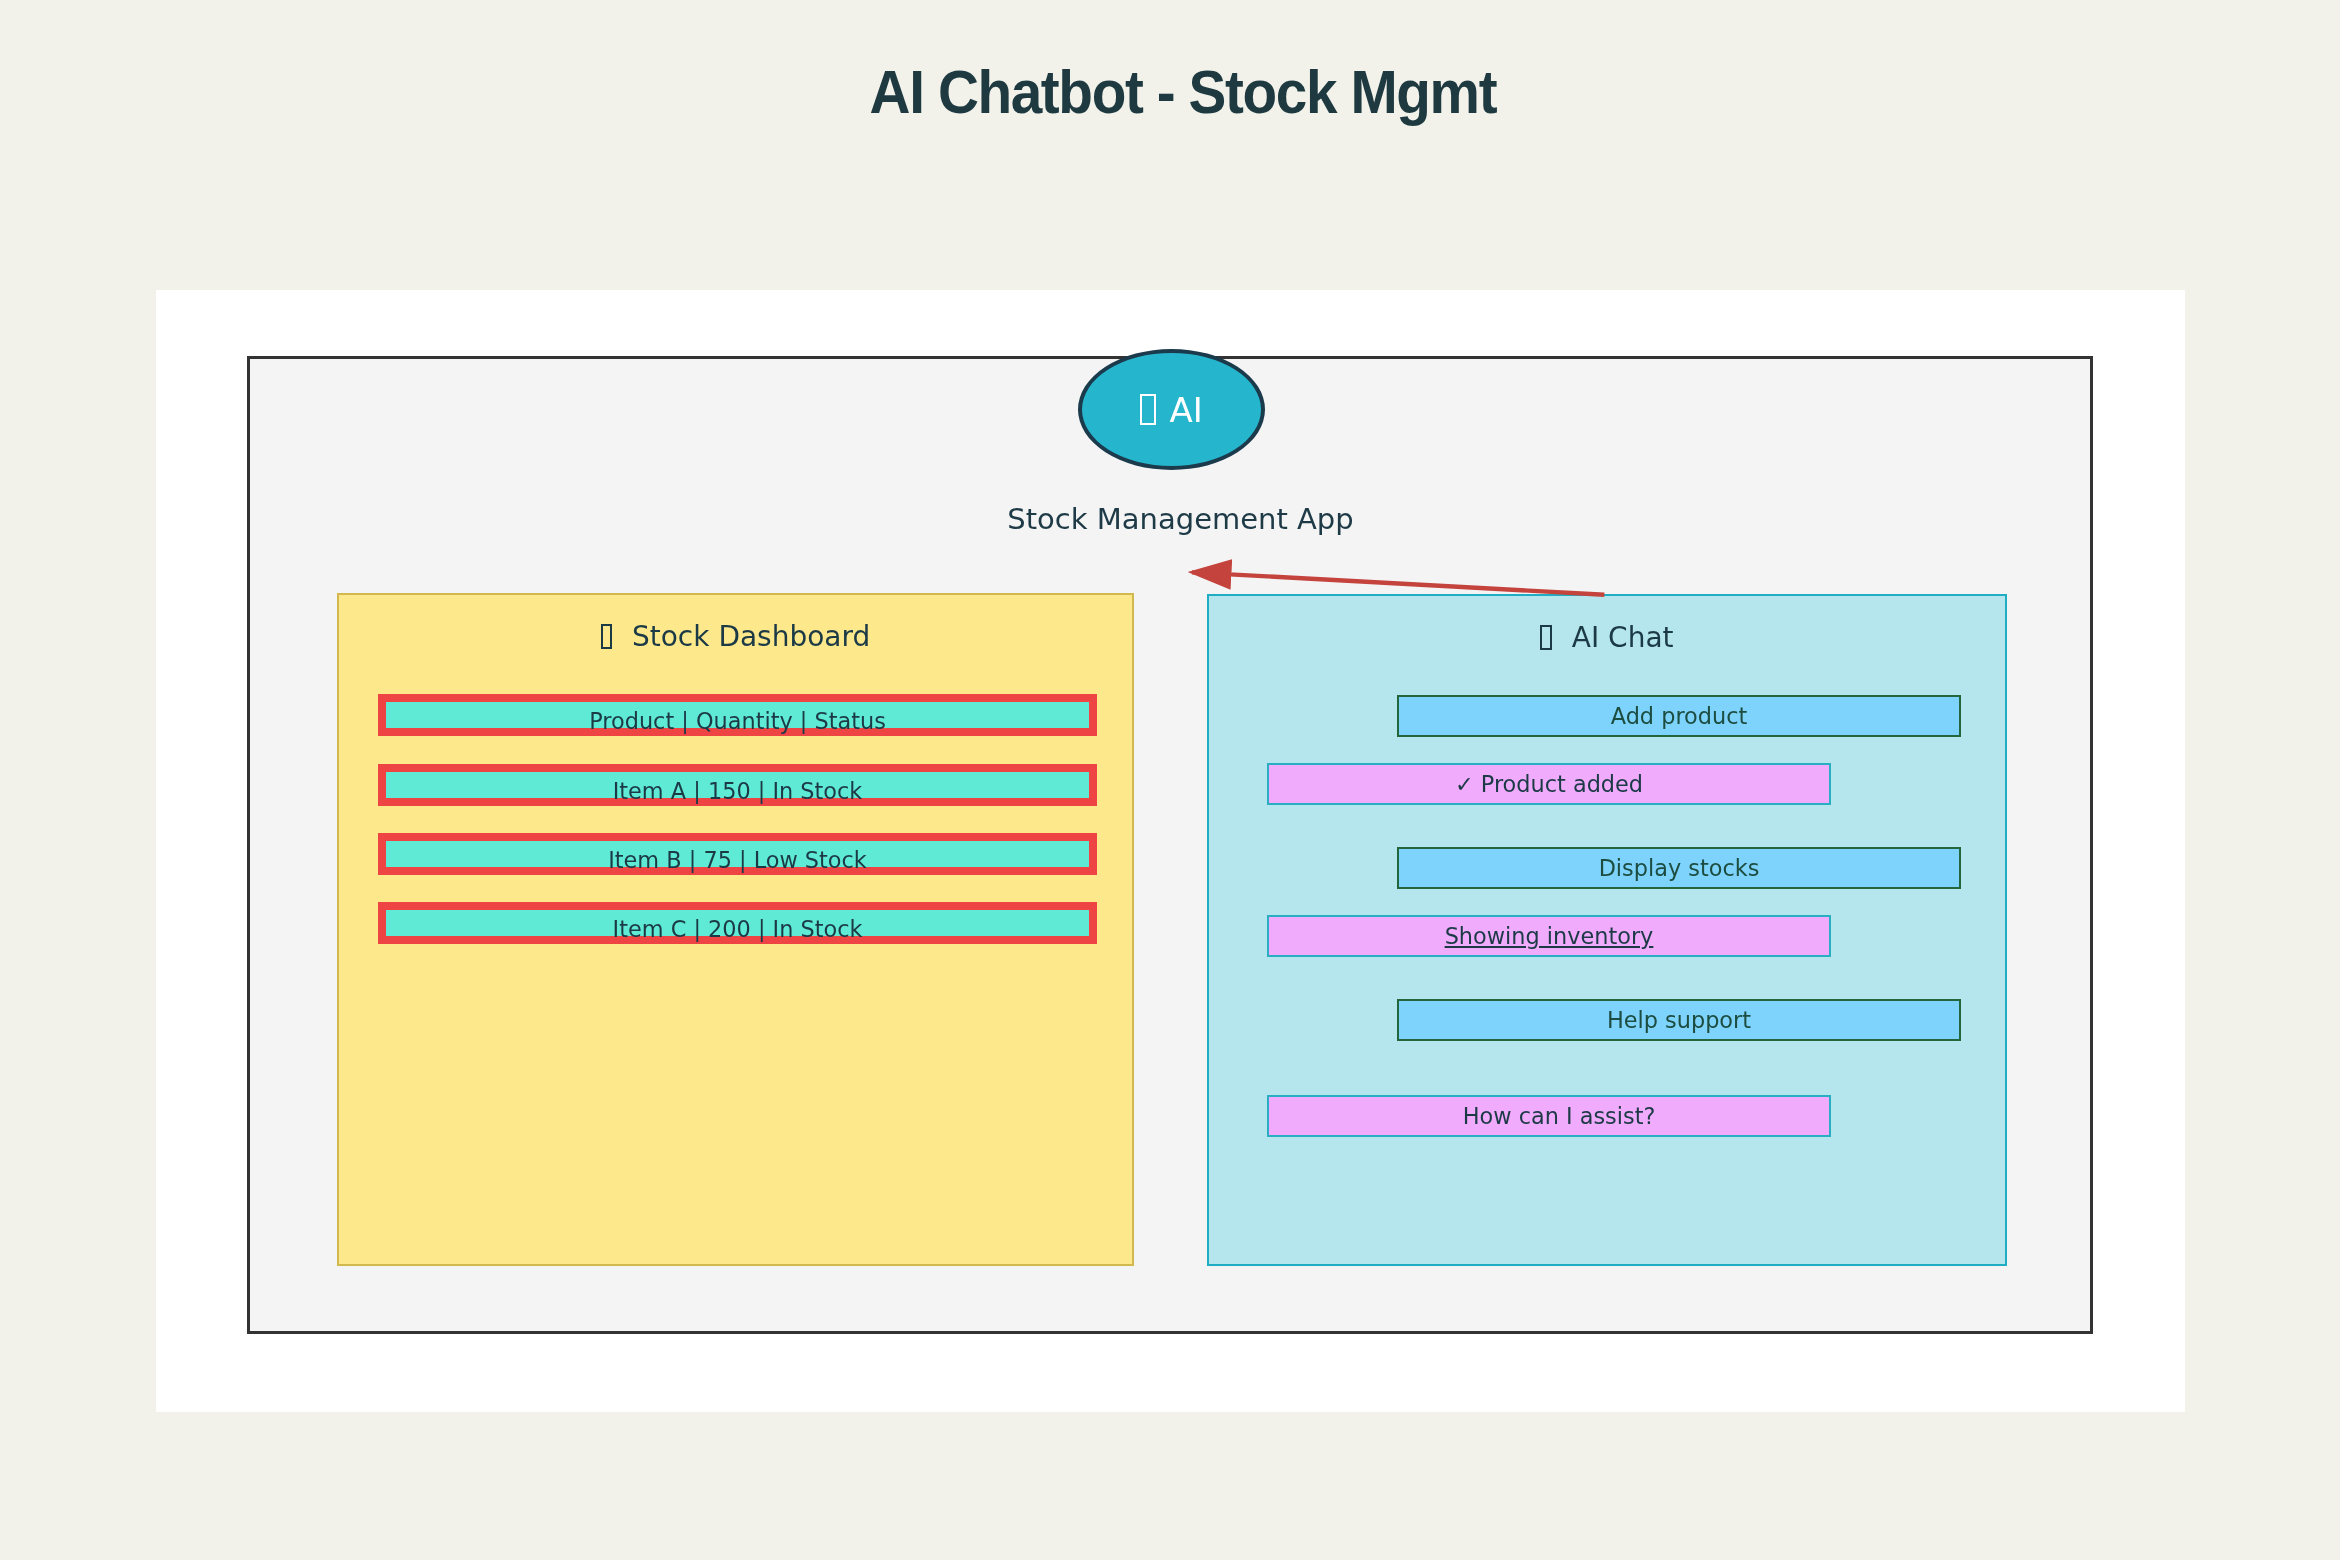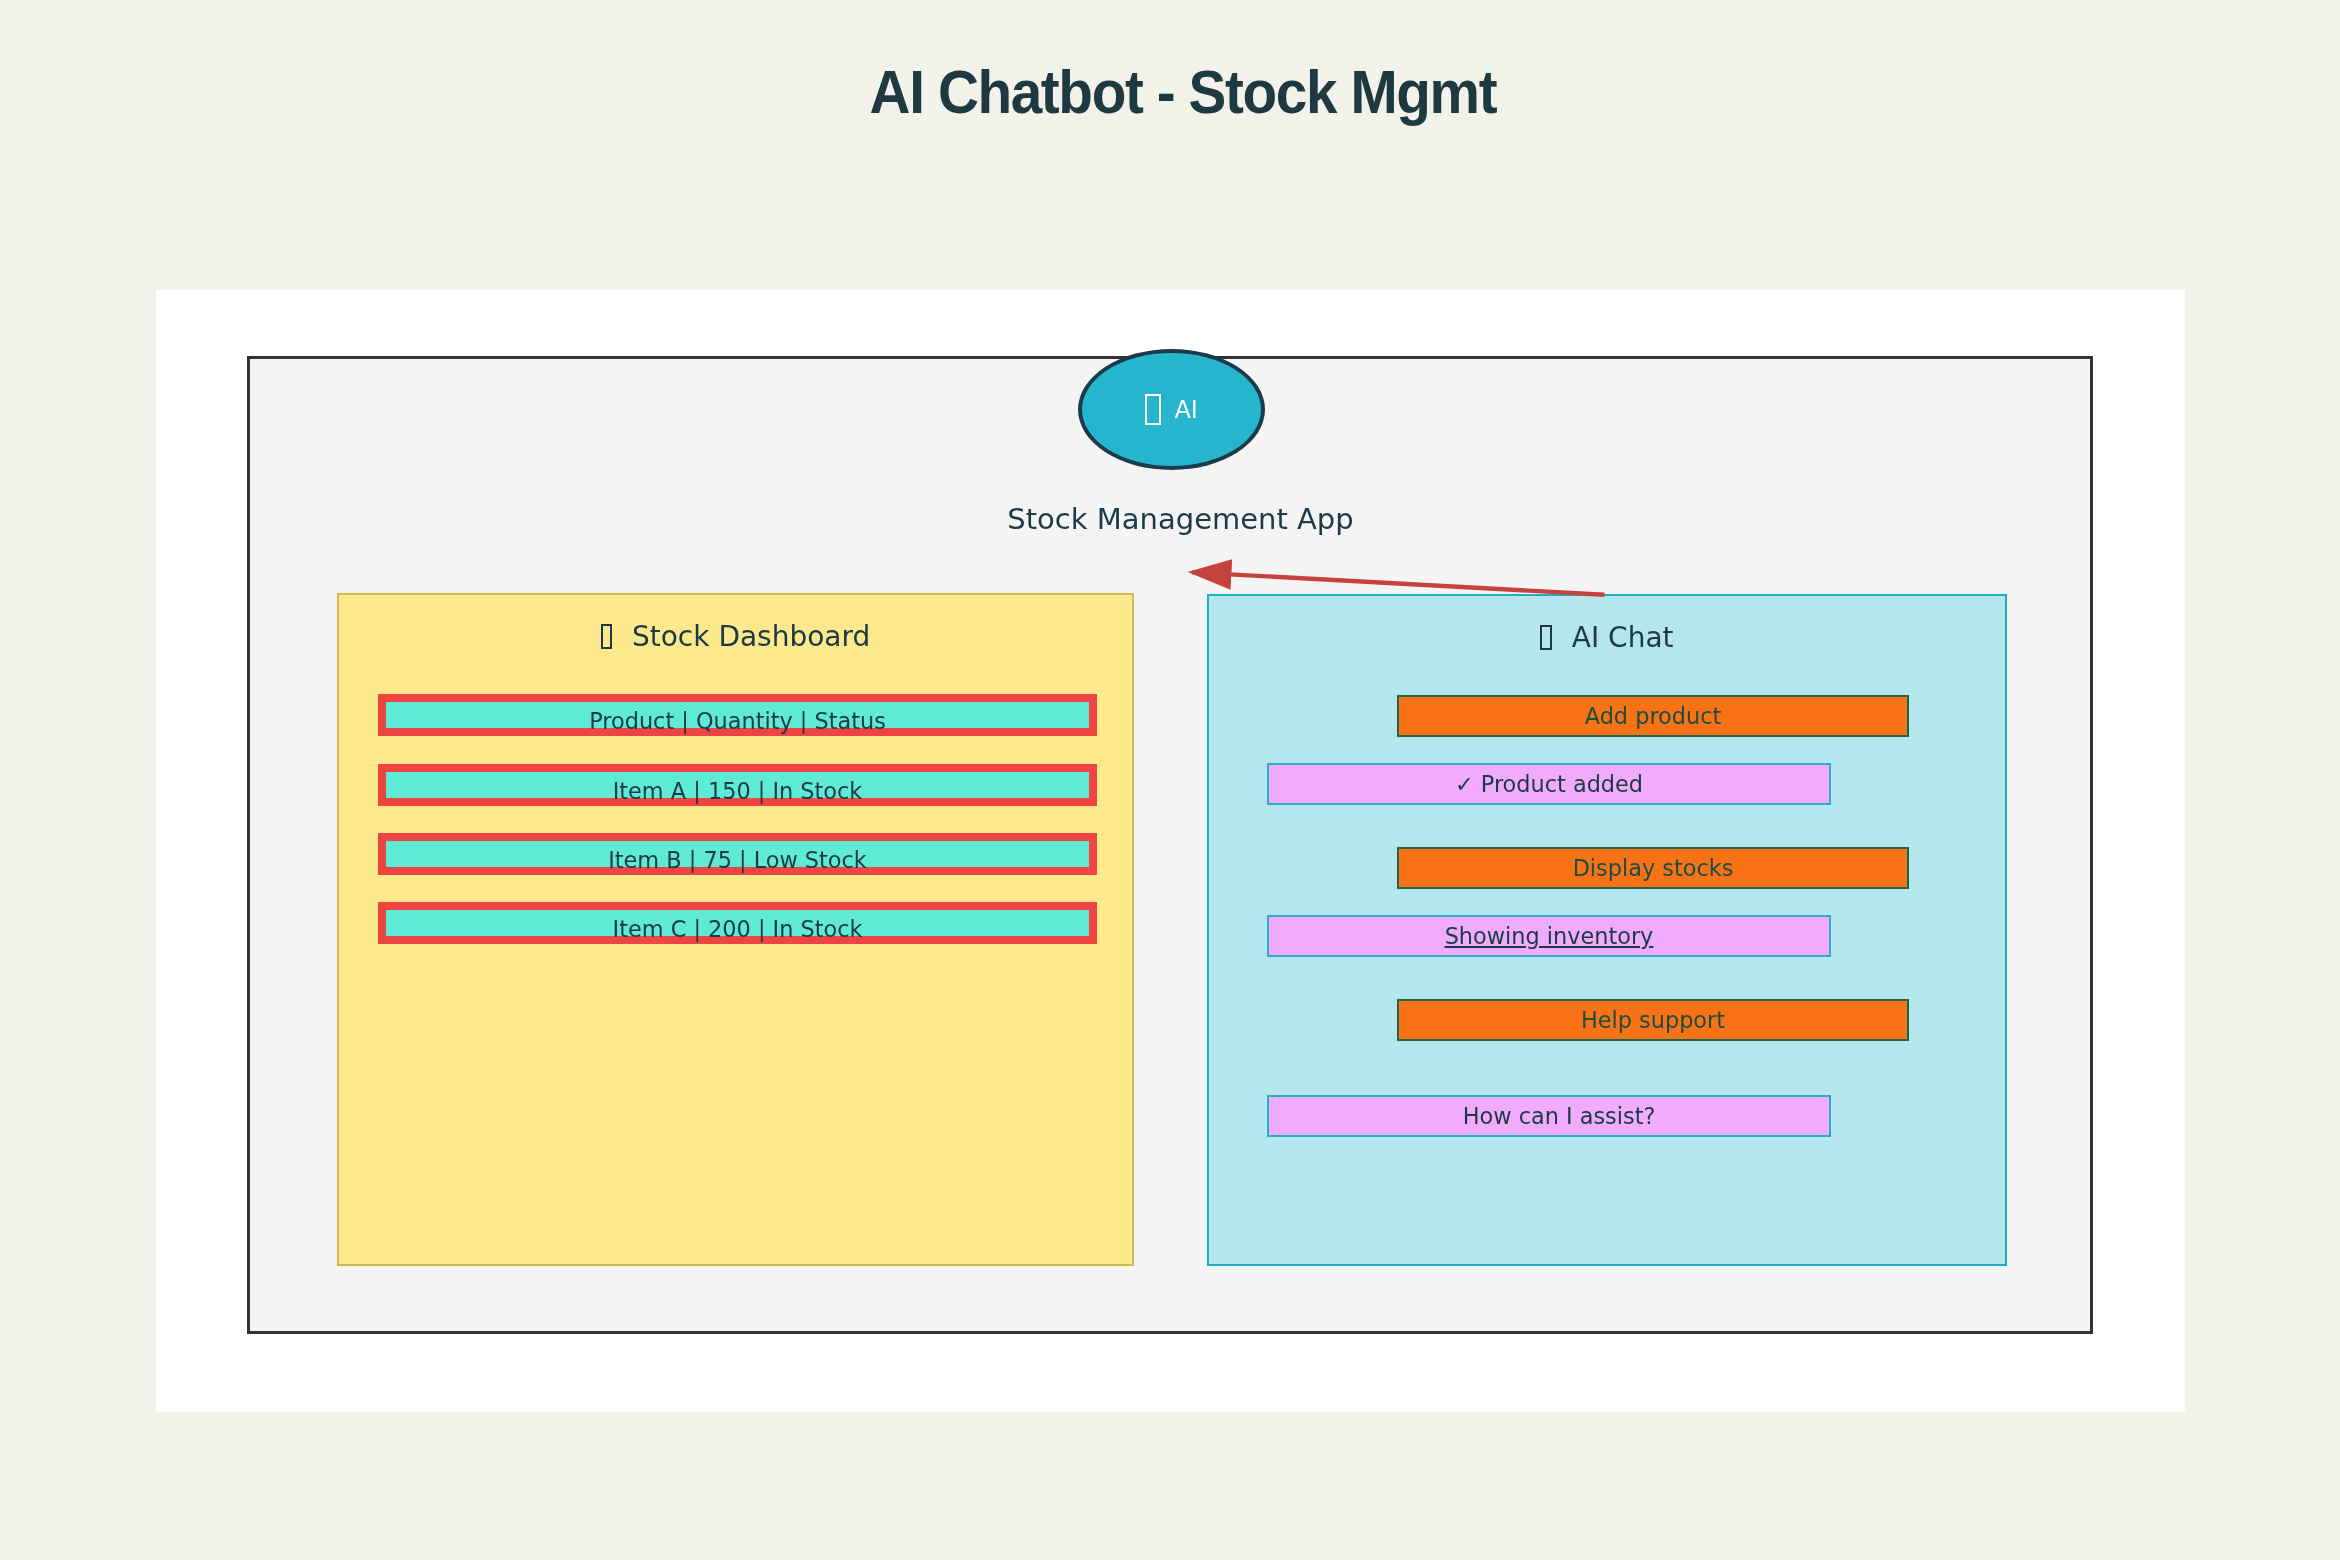--- a/index.html
+++ b/index.html
@@ -53,21 +53,21 @@
     left: 1078px; top: 349px;
     width: 187px; height: 121px;
     background: #25b6cd;
     border: 4.9px solid #1b3b4d;
     border-radius: 50%;
     box-sizing: border-box;
     display: flex;
     align-items: center;
     justify-content: center;
     color: #ffffff;
-    font-size: 24px;
+    font-size: 34px;
   }
   .ai-node .tofu {
     border-color: #ffffff;
     width: 15.6px; height: 31px;
     margin-right: 13.7px;
   }
 
   
   .tofu {
     display: inline-block;
@@ -124,22 +124,22 @@
     color: #1c3a46;
   }
   .dash-row {
     left: 39px;
     width: 719px;
     background: #5eead4;
     border: 8px solid #ef4444;
   }
   .user-btn {
     left: 188px;
-    width: 512px;
-    background: #f97316;
+    width: 564px;
+    background: #7dd3fc;
     border: 2px solid #23663c;
     color: #1d4d40;
   }
   .bot-msg {
     left: 58px;
     width: 564px;
     background: #f0abfc;
     border: 2px solid #29aec3;
   }
 

